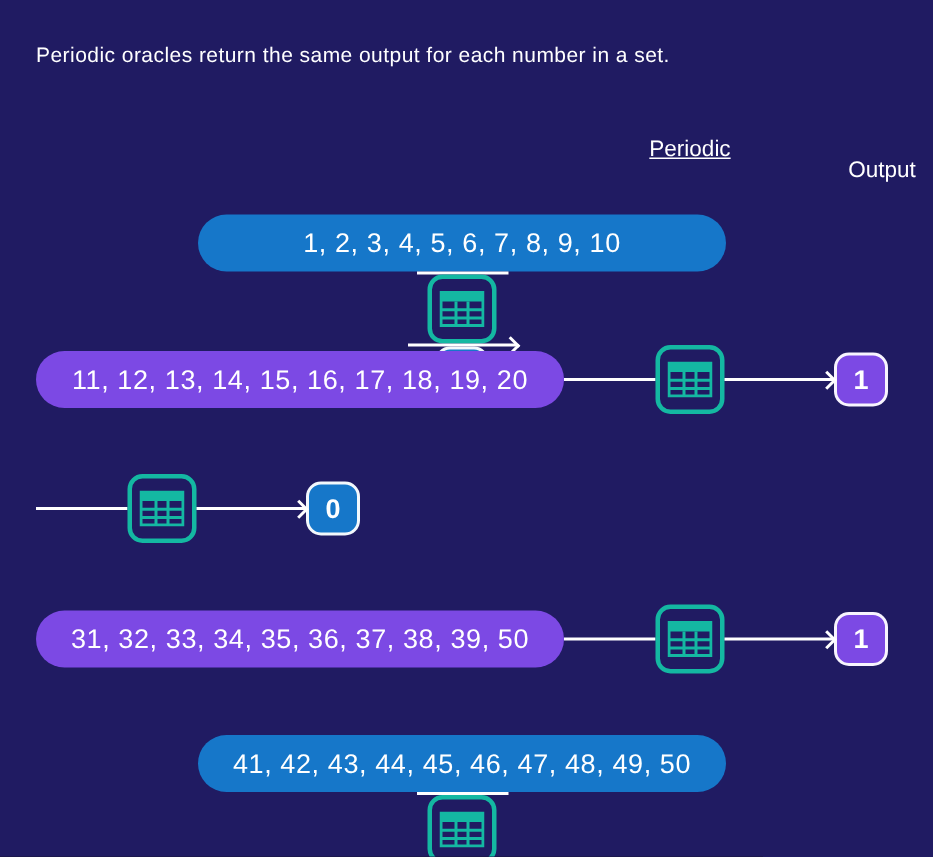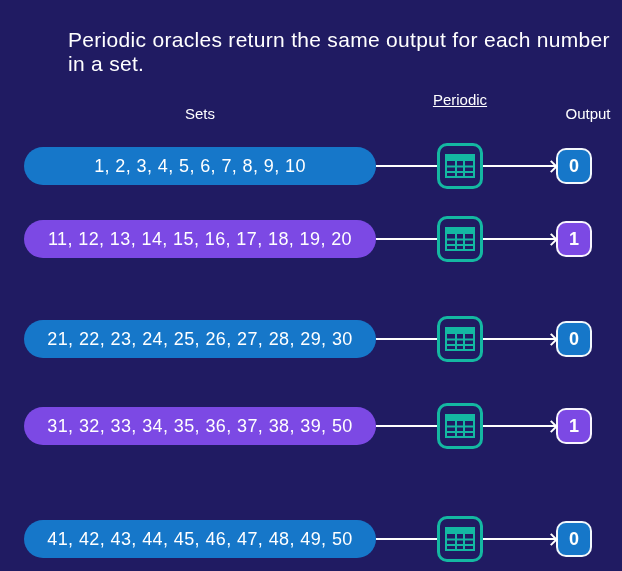--- a/index.html
+++ b/index.html
@@ -19,25 +19,24 @@
     width:622px;
     height:571px;
     background:var(--background);
     color:var(--text);
     overflow:hidden;
   }
   .title{
     position:absolute;
     left:24px;
     top:28px;
-    font-size:21px;
+    font-size:14px;
     font-weight:500;
     letter-spacing:0.3px;
     color:var(--text);
-    margin-left:44px;
   }
   .col-header{
     position:absolute;
     font-size:15px;
     font-weight:500;
     color:var(--text);
     text-align:center;
   }
   .hdr-sets{ left:24px; top:105px; width:352px; }
   .hdr-oracle{ left:400px; top:87px; width:120px; line-height:25px;text-decoration:underline; }
@@ -111,34 +110,33 @@
     display:flex;
     align-items:center;
     justify-content:center;
     font-size:18px;
     font-weight:700;
     flex:none;
     color:var(--text);
   }
   .badge[data-variant="blue"]{ background:var(--blue); }
   .badge[data-variant="purple"]{ background:var(--purple); }
-  .row1{ top:143px; }
-  .row2{ top:216px; }
+  .row1{ top:143px;flex-direction:column; }
+  .row2{ top:230px; }
   .row3{ top:316px; }
   .row4{ top:403px; }
-  .row5{ top:516px; }
+  .row5{ top:490px;flex-direction:column; }
 </style>
 </head>
 <body>
 
 <div class="stage">
 
   <div class="title">Periodic oracles return the same output for each number in a set.</div>
 
-  <div class="col-header hdr-sets">Sets</div>
   <div class="col-header hdr-oracle">
     <div>Periodic</div>
   </div>
   <div class="col-header hdr-output">Output</div>
 
   <div class="row row1">
     <div class="pill" data-variant="blue">
       <span class="pill-text">1,  2,  3,  4,  5,  6,  7, 8, 9, 10</span>
     </div>
     <div class="line"></div>
@@ -177,23 +175,20 @@
     </div>
     <div class="arrowline">
       <span class="arrowhead"></span>
     </div>
     <div class="badge" data-variant="purple">
       <span>1</span>
     </div>
   </div>
 
   <div class="row row3">
-    <div class="pill" data-variant="blue">
-      <span class="pill-text">21, 22, 23, 24, 25, 26, 27, 28, 29, 30</span>
-    </div>
     <div class="line"></div>
     <div class="oracle">
       <svg width="30" height="24" viewBox="0 0 30 24">
         <rect x="1" y="1" width="28" height="22" fill="none" stroke="currentColor" stroke-width="2"></rect>
         <rect x="1" y="1" width="28" height="6" fill="currentColor"></rect>
         <line x1="1" y1="12.5" x2="29" y2="12.5" stroke="currentColor" stroke-width="2"></line>
         <line x1="1" y1="18" x2="29" y2="18" stroke="currentColor" stroke-width="2"></line>
         <line x1="11" y1="7" x2="11" y2="23" stroke="currentColor" stroke-width="2"></line>
         <line x1="19" y1="7" x2="19" y2="23" stroke="currentColor" stroke-width="2"></line>
       </svg>

